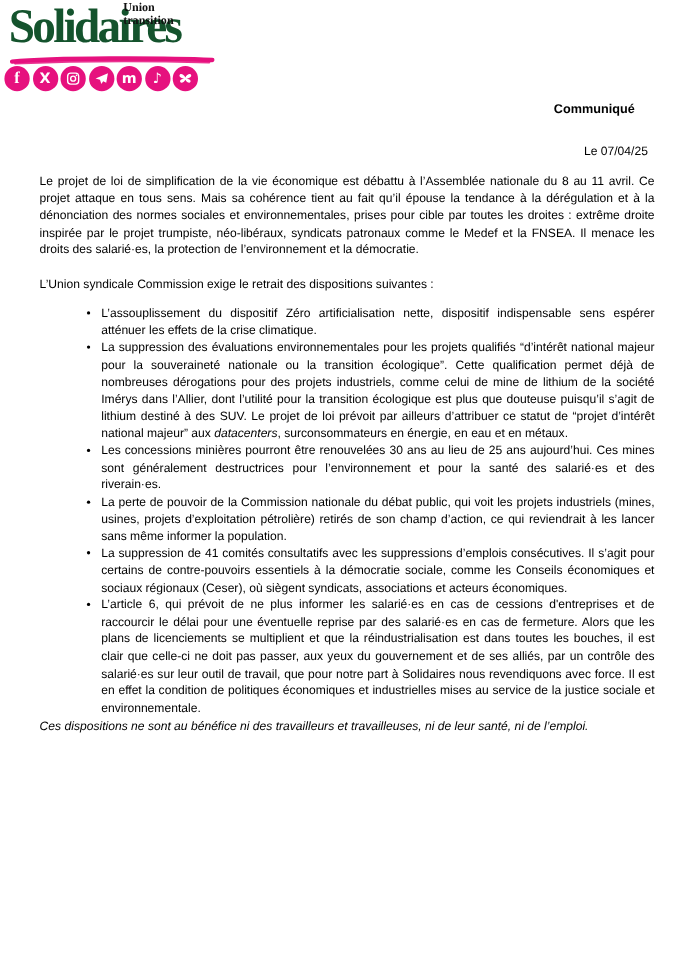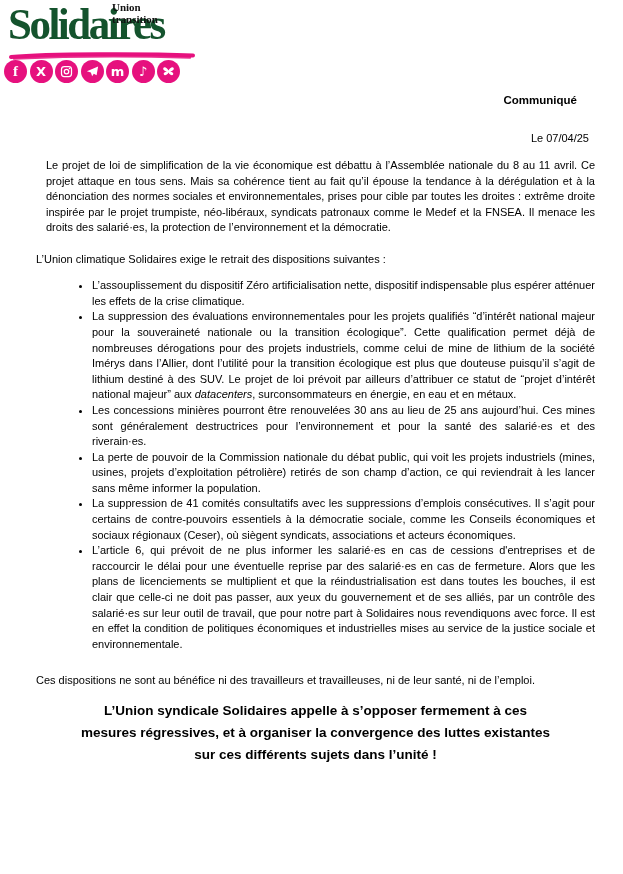--- a/index.html
+++ b/index.html
@@ -58,31 +58,31 @@
     margin: 4px 0 0 0;
     text-align: center;
     font-weight: bold;
     font-size: 16.5px;
     line-height: 1.42;
     padding: 0 14px;
   }
   .doc-date { text-align: right; font-size: 11px; margin-top: 32px; margin-right: 6px; }
 
   .body-text { font-size: 11px; line-height: 15.6px; text-align: justify; }
-  .intro { margin-top: 14px; margin-left: 10px; }
+  .intro { margin-top: 14px; }
   .demands-intro { margin-top: 15.6px; text-align: left; }
   ul.demands {
     margin: 0; padding: 0 0 0 56px;
     list-style: disc outside;
     font-size: 11px; line-height: 15.6px;
   }
   ul.demands li { text-align: justify; }
   ul.demands li em { }
 
-  .closing { margin-top: 21px; }
+  .closing { margin-top: 2px; font-style: italic; }
   .cta {
     margin-top: 4px;
     text-align: center;
     font-weight: bold;
     font-size: 13.5px;
     line-height: 1.62;
     padding: 0 42px;
   }
 </style>
 </head>
@@ -128,29 +128,28 @@
       </span>
     </div>
 
   <div class="communique-label">Communiqué</div>
 
   <div class="content">
     <div class="doc-date">Le 07/04/25</div>
 
     <p class="body-text intro">Le projet de loi de simplification de la vie économique est débattu à l’Assemblée nationale du 8 au 11 avril. Ce projet attaque en tous sens. Mais sa cohérence tient au fait qu’il épouse la tendance à la dérégulation et à la dénonciation des normes sociales et environnementales, prises pour cible par toutes les droites : extrême droite inspirée par le projet trumpiste, néo-libéraux, syndicats patronaux comme le Medef et la FNSEA. Il menace les droits des salarié·es, la protection de l’environnement et la démocratie.</p>
 
-    <p class="body-text demands-intro">L’Union climatique Solidaires exige le retrait des dispositions suivantes :</p>
+    <p class="body-text demands-intro">L’Union syndicale Commission exige le retrait des dispositions suivantes :</p>
 
     <ul class="demands">
-        <li><span>L’assouplissement du dispositif Zéro artificialisation nette, dispositif indispensable plus espérer atténuer les effets de la crise climatique.</span></li>
+        <li><span>L’assouplissement du dispositif Zéro artificialisation nette, dispositif indispensable sens espérer atténuer les effets de la crise climatique.</span></li>
         <li><span>La suppression des évaluations environnementales pour les projets qualifiés “d’intérêt national majeur pour la souveraineté nationale ou la transition écologique”. Cette qualification permet déjà de nombreuses dérogations pour des projets industriels, comme celui de mine de lithium de la société Imérys dans l’Allier, dont l’utilité pour la transition écologique est plus que douteuse puisqu’il s’agit de lithium destiné à des SUV. Le projet de loi prévoit par ailleurs d’attribuer ce statut de “projet d’intérêt national majeur” aux </span><em>datacenters</em><span>, surconsommateurs en énergie, en eau et en métaux.</span></li>
         <li><span>Les concessions minières pourront être renouvelées 30 ans au lieu de 25 ans aujourd’hui. Ces mines sont généralement destructrices pour l’environnement et pour la santé des salarié·es et des riverain·es.</span></li>
         <li><span>La perte de pouvoir de la Commission nationale du débat public, qui voit les projets industriels (mines, usines, projets d’exploitation pétrolière) retirés de son champ d’action, ce qui reviendrait à les lancer sans même informer la population.</span></li>
         <li><span>La suppression de 41 comités consultatifs avec les suppressions d’emplois consécutives. Il s’agit pour certains de contre-pouvoirs essentiels à la démocratie sociale, comme les Conseils économiques et sociaux régionaux (Ceser), où siègent syndicats, associations et acteurs économiques.</span></li>
         <li><span>L’article 6, qui prévoit de ne plus informer les salarié·es en cas de cessions d'entreprises et de raccourcir le délai pour une éventuelle reprise par des salarié·es en cas de fermeture. Alors que les plans de licenciements se multiplient et que la réindustrialisation est dans toutes les bouches, il est clair que celle-ci ne doit pas passer, aux yeux du gouvernement et de ses alliés, par un contrôle des salarié·es sur leur outil de travail, que pour notre part à Solidaires nous revendiquons avec force. Il est en effet la condition de politiques économiques et industrielles mises au service de la justice sociale et environnementale.</span></li>
       </ul>
 
     <p class="body-text closing">Ces dispositions ne sont au bénéfice ni des travailleurs et travailleuses, ni de leur santé, ni de l’emploi.</p>
 
-    <p class="cta">L’Union syndicale Solidaires appelle à s’opposer fermement à ces mesures régressives, et à organiser la convergence des luttes existantes sur ces différents sujets dans l’unité !</p>
   </div>
 
 </div>
 
 </body></html>

